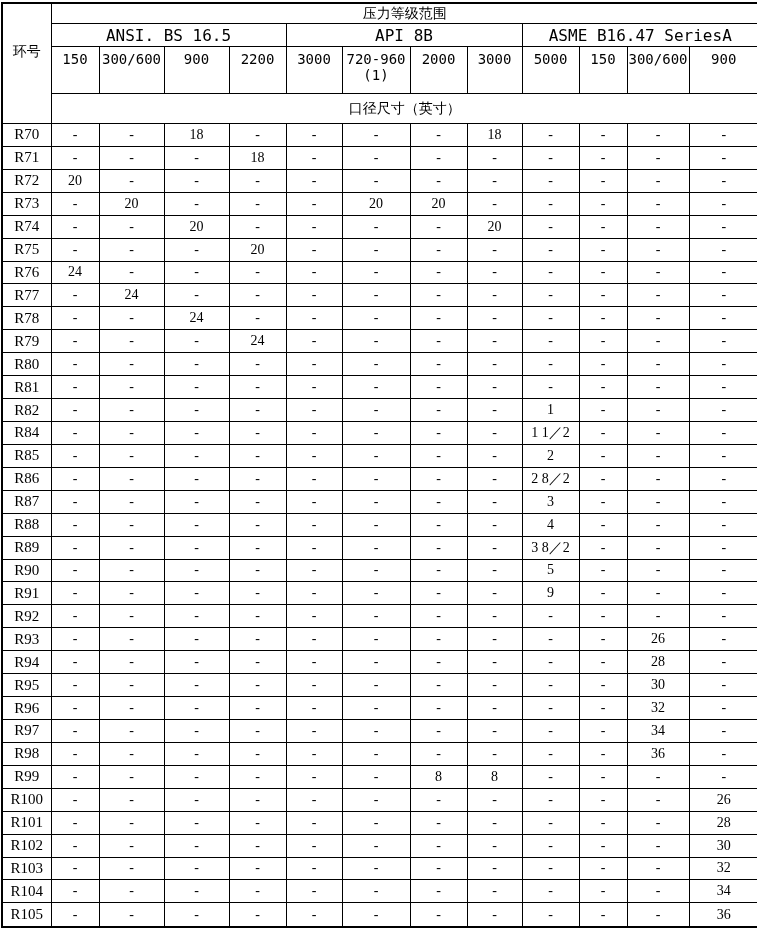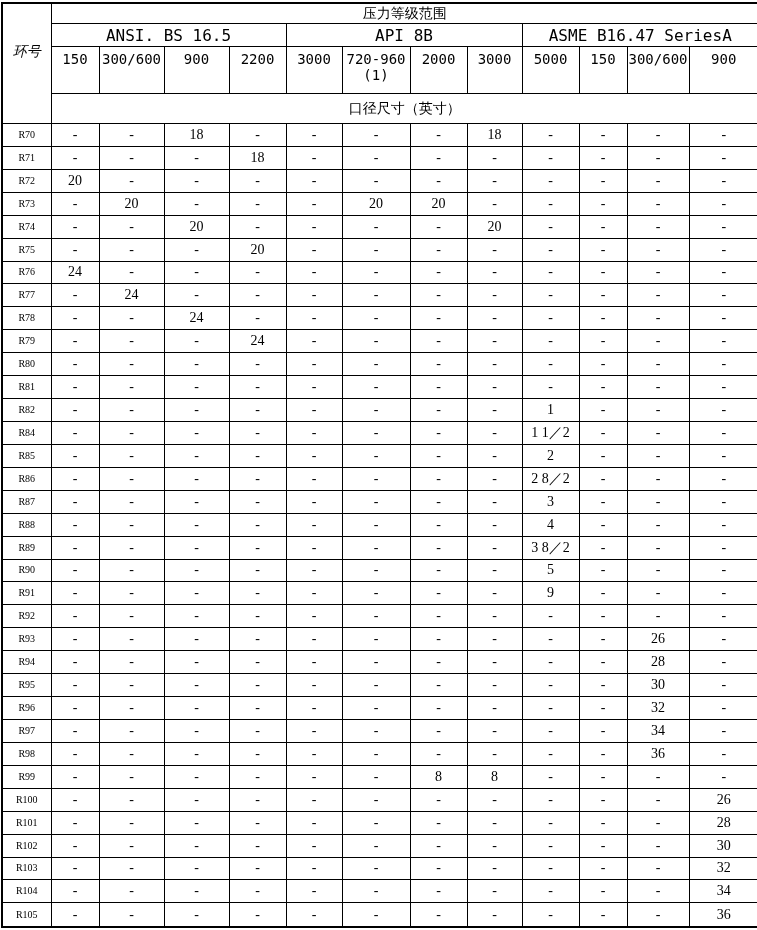--- a/index.html
+++ b/index.html
@@ -29,29 +29,28 @@
   tr.r-title th   { height: 19px; font-family: "DejaVu Sans Mono", "Liberation Sans", monospace; font-size: 14px; }
   tr.r-groups th  { height: 22px; font-family: "DejaVu Sans Mono", "Liberation Sans", monospace; font-size: 16px; }
   tr.r-classes th { height: 42px; font-family: "DejaVu Sans Mono", "Liberation Sans", monospace; font-size: 14px;
                     vertical-align: top; padding-top: 4px; line-height: 16px; white-space: pre-line; }
   tr.r-caption th { height: 29px; font-family: "DejaVu Sans Mono", "Liberation Sans", monospace; font-size: 14px; }
   th.corner {
     font-family: "DejaVu Sans Mono", "Liberation Sans", monospace;
     font-size: 15px;
     vertical-align: middle;
     padding-bottom: 24px; 
-    font-style: italic;
   }
   
   tbody td {
     font-family: "Liberation Serif", serif;
     font-size: 14px;
     line-height: 1;
   }
-  tbody td.ring { font-size: 10px; }
+  tbody td.ring { font-size: 15px; }
 </style>
 </head>
 <body>
 
 <div class="page">
   <table>
     <colgroup>
       <col style="width:49px">
         <col style="width:48px">
         <col style="width:65px">

